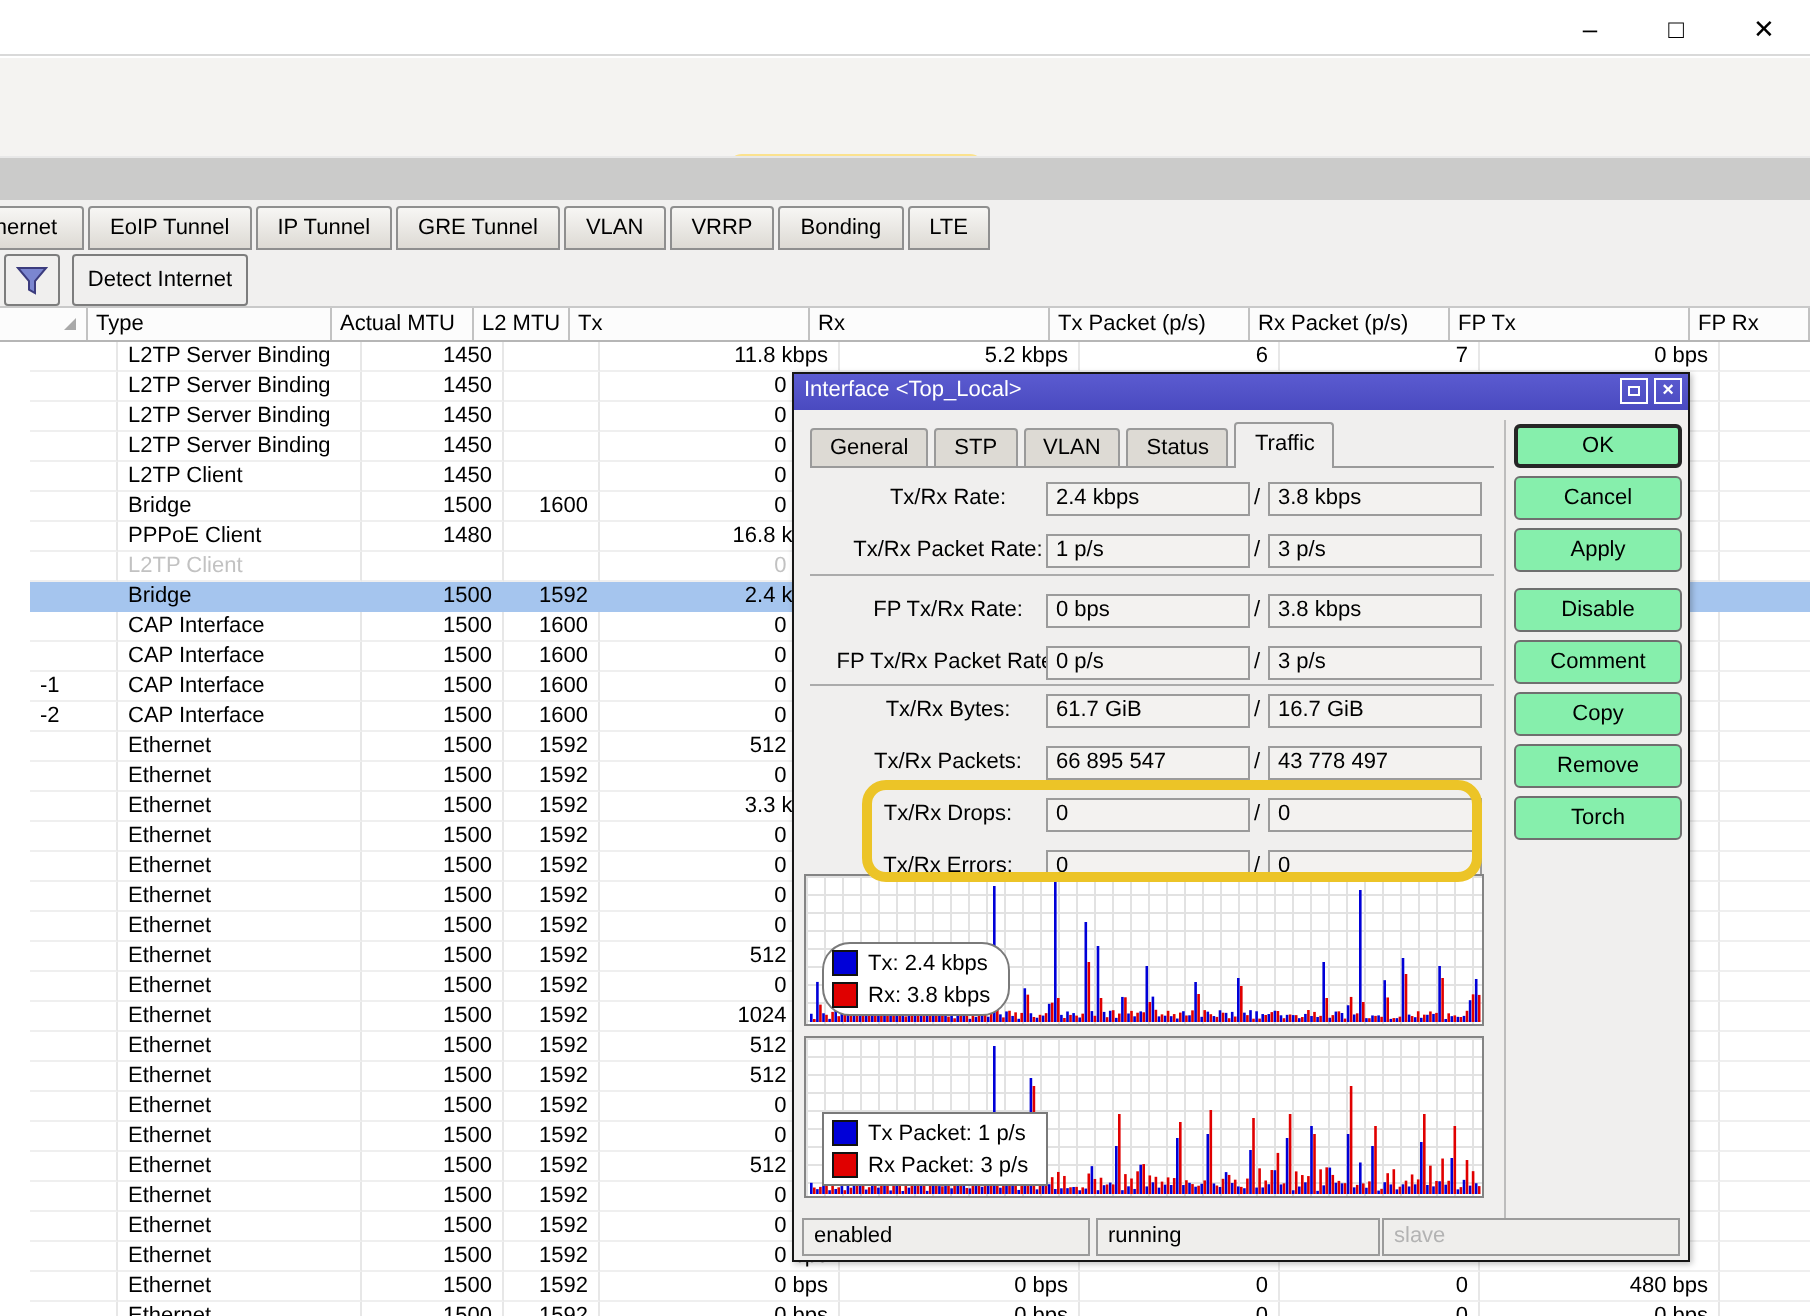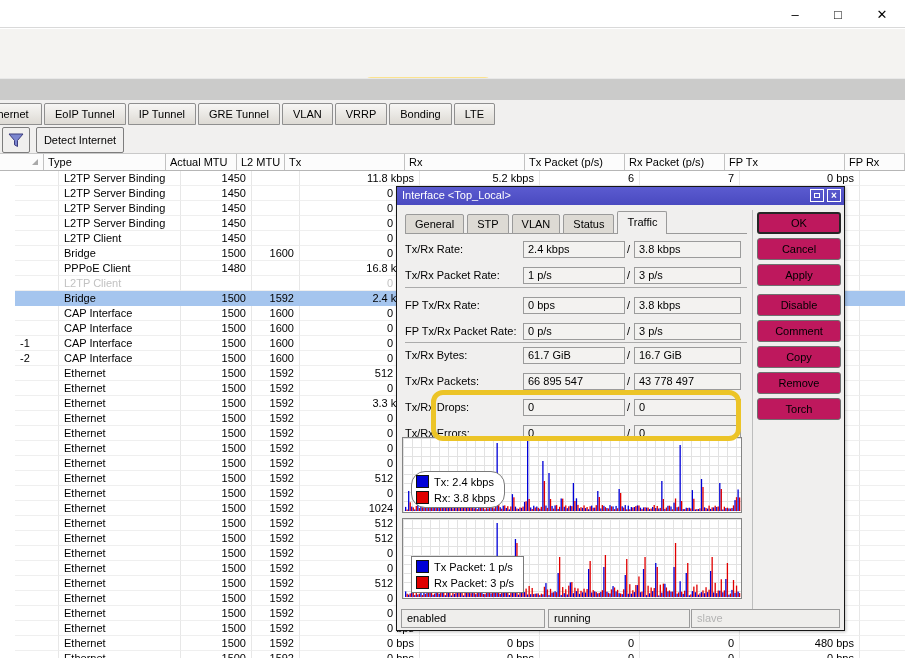--- a/index.html
+++ b/index.html
@@ -51,42 +51,42 @@
   .dtb .sq { width:6px; height:5px; border:1px solid #fff; }
   .dtb.close { font-size:10px; font-weight:bold; line-height:11px; }
 
   .dtabs { position:absolute; left:8px; top:23px; height:24px; display:flex; align-items:flex-end; z-index:2;justify-content:space-between; }
   .dtab { height:20px; line-height:18px; padding:0 9px; background:#dddad4; border:1px solid #9a9a9a; border-radius:2px 2px 0 0; margin-right:3px; }
   .dtab.active { height:23px; line-height:21px; background:#f0efee; border-bottom:none; }
   .tab-underline { position:absolute; left:8px; top:46px; width:342px; height:1px; background:#9a9a9a; z-index:1; }
   .vdivider { position:absolute; left:355px; top:23px; width:1px; height:416px; background:#bdbdbd; }
 
   .frow { position:absolute; height:17px; }
-  .frow .flabel { position:absolute; left:8px; top:2px; width:122px; text-align:left; }
+  .frow .flabel { position:absolute; left:16px; top:2px; width:122px; text-align:center; }
   .fbox { position:absolute; top:0; height:17px; line-height:15px; background:#f3f2f0; border:1px solid #9b9b9b; padding:0 4px; }
   .fbox.b1 { left:126px; width:102px; }
   .fbox.b2 { left:237px; width:107px; }
   .slash { position:absolute; left:230px; top:2px; }
   .hline { position:absolute; left:8px; width:342px; height:1px; background:#ababab; }
 
   .highlight-rect { position:absolute; left:34px; top:203px; width:310px; height:51px; border:5px solid #ecc427; border-radius:12px; z-index:5; pointer-events:none; }
 
   .graph { position:absolute; left:5px; width:340px; background:#fff; border:1px solid #848484;
            background-image:linear-gradient(#e2e2e2 1px,transparent 1px),linear-gradient(90deg,#e2e2e2 1px,transparent 1px);
            background-size:9px 9px; }
   .g1 { top:250px; height:76px; }
   .g2 { top:331px; height:81px; }
   .legend { position:absolute; left:8px; background:#fff; border:1px solid #7a7a7a; padding:3px 9px 3px 4px; display:flex; flex-direction:column; gap:3px; z-index:3; }
   .lrow { display:flex; align-items:center; gap:5px; white-space:nowrap; }
   .swatch { width:13px; height:13px; border:1px solid #111; }
 
   .dstatus { position:absolute; top:422px; height:19px; line-height:17px; padding:0 5px; background:#efeeec; border:1px solid #9b9b9b; }
   .dstatus.muted { color:#b3b3b3; }
 
-  .dbtn { position:absolute; left:360px; width:84px; height:22px; background:#be185d; border:1px solid #6f6f6f; border-radius:3px; text-align:center; line-height:20px; }
+  .dbtn { position:absolute; left:360px; width:84px; height:22px; background:#86efac; border:1px solid #6f6f6f; border-radius:3px; text-align:center; line-height:20px; }
   .dbtn.default { border:2px solid #262626; line-height:18px; }
 </style>
 </head>
 <body>
 
 <div class="titlebar">
   <span class="wctl" style="right:95px;">–</span>
   <span class="wctl" style="right:52px;">□</span>
   <span class="wctl" style="right:8px;">✕</span>
 </div>

